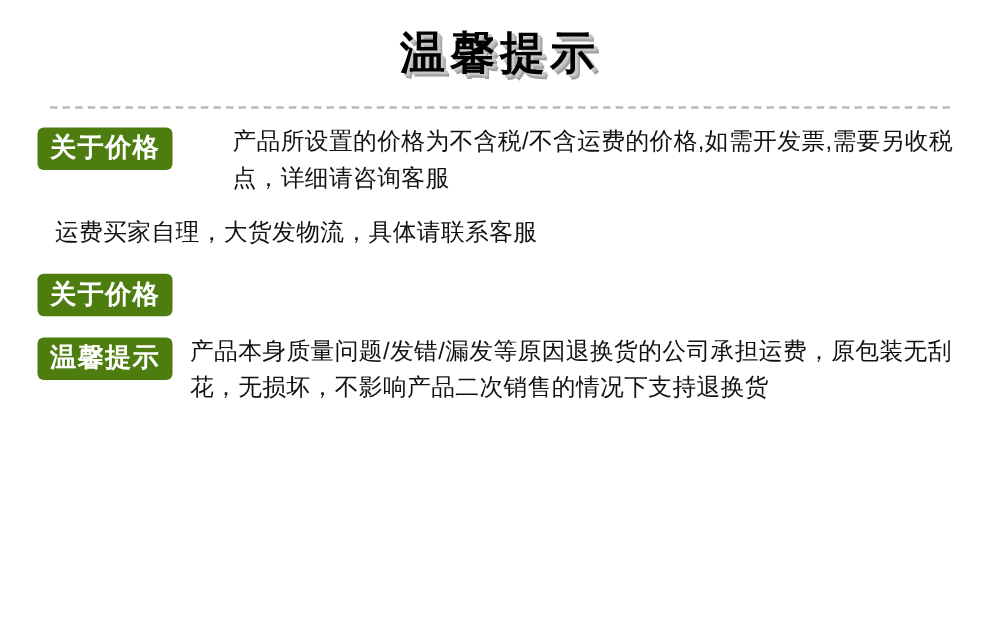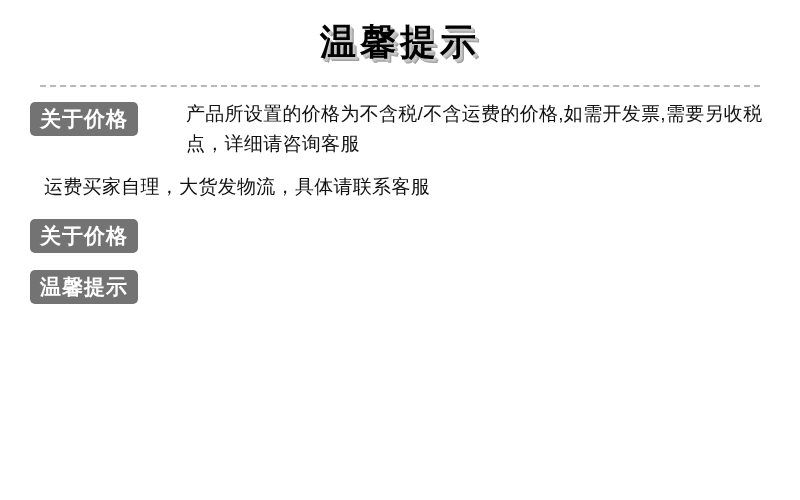--- a/index.html
+++ b/index.html
@@ -42,21 +42,21 @@
   .rows {
     padding: 0 36px 0 30px;
   }
   .row {
     display: flex;
     align-items: flex-start;
     margin-bottom: 14px;
   }
   .tag {
     flex: 0 0 auto;
-    background: #737373;
+    background: #4d7c0f;
     color: #ffffff;
     font-size: 21px;
     font-weight: bold;
     letter-spacing: 1px;
     padding: 6px 10px 7px 10px;
     border-radius: 5px;
     line-height: 1;
     margin-top: 3px;
     white-space: nowrap;
   }
@@ -89,16 +89,17 @@
     <div class="row">
       <div class="text">运费买家自理，大货发物流，具体请联系客服</div>
     </div>
 
     <div class="row">
       <div class="tag">关于价格</div>
     </div>
 
     <div class="row">
       <div class="tag">温馨提示</div>
+      <div class="text">产品本身质量问题/发错/漏发等原因退换货的公司承担运费，原包装无刮花，无损坏，不影响产品二次销售的情况下支持退换货</div>
     </div>
 
   </div>
 </div>
 
 </body></html>

